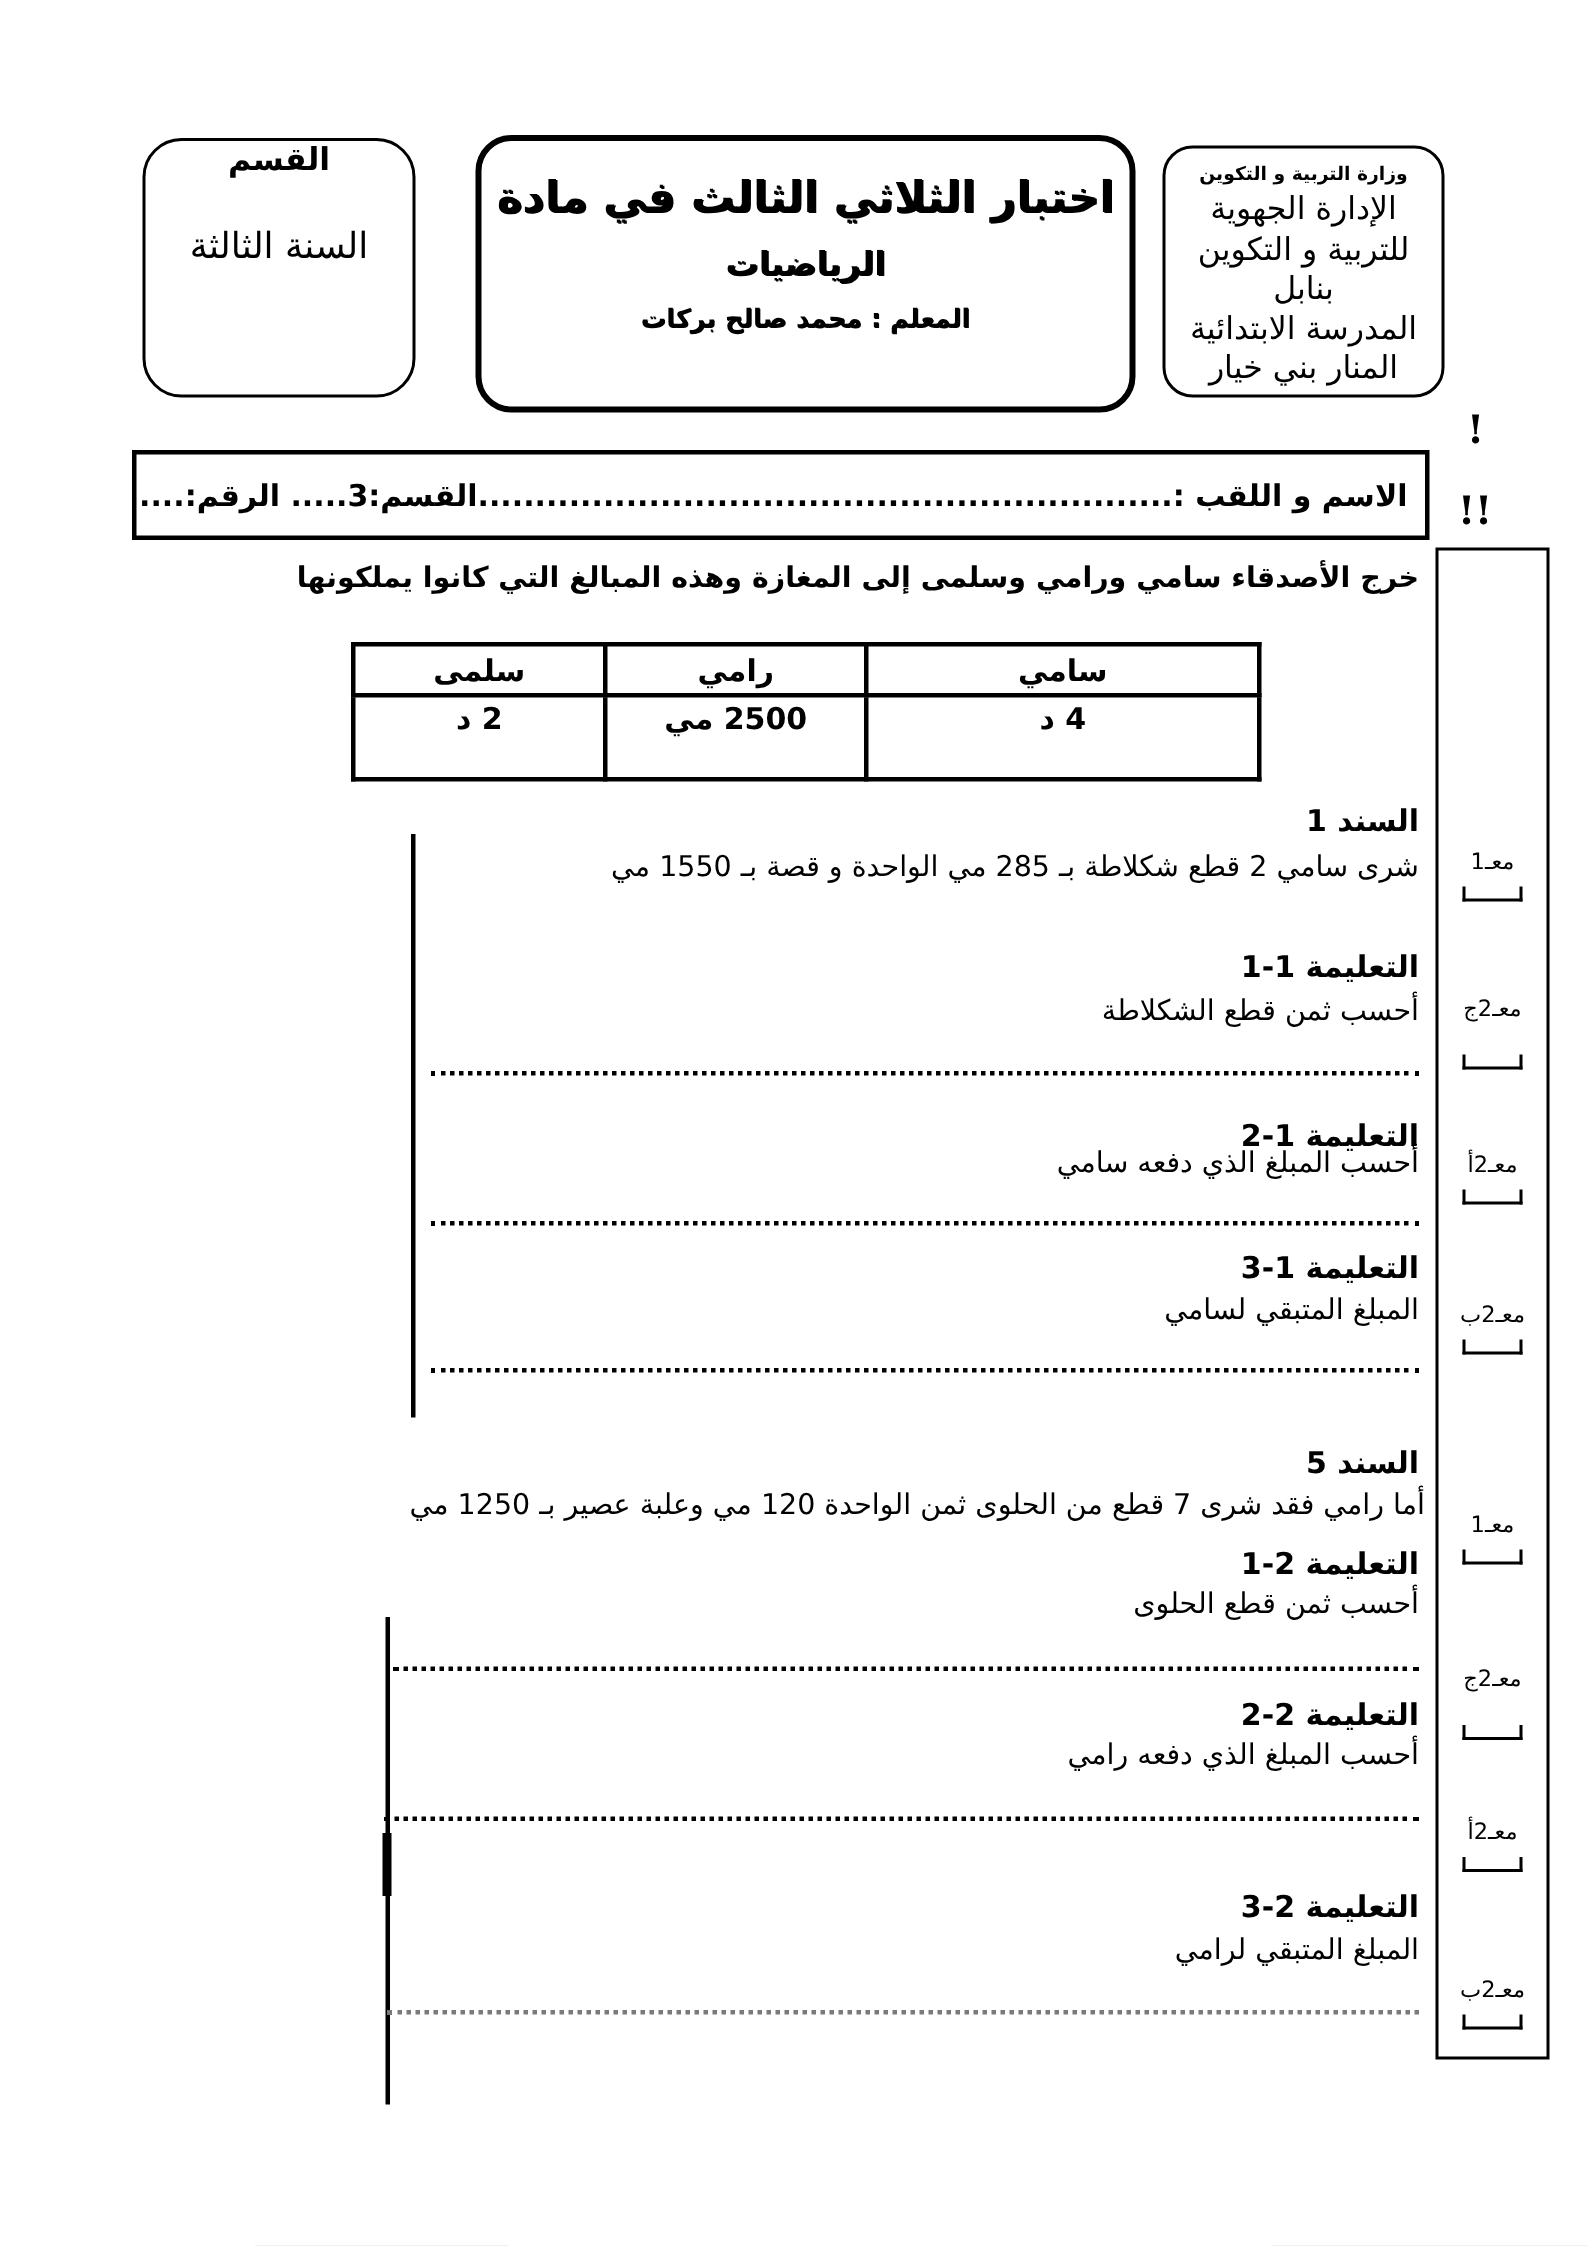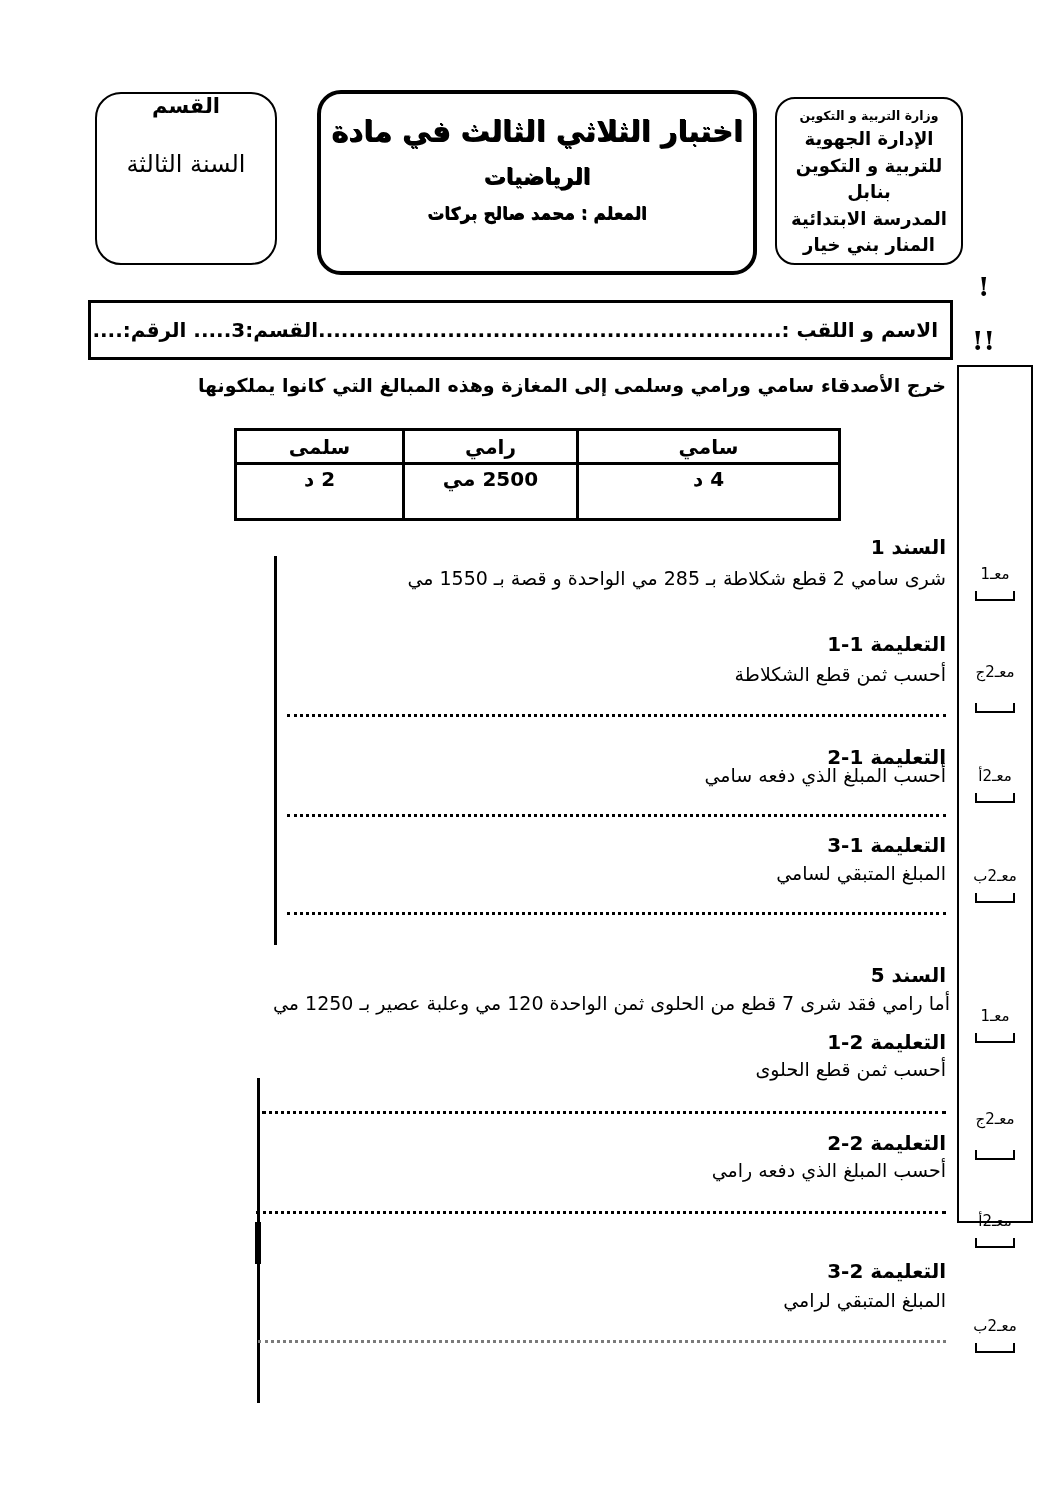--- a/index.html
+++ b/index.html
@@ -23,21 +23,21 @@
   .class-box .l1 { font-size: 21px; font-weight: bold; }
   .class-box .l2 { font-size: 24px; font-weight: normal; margin-top: 32px; }
 
   .title-box { left: 317px; top: 90px; width: 440px; height: 185px; border-width: 4px; border-radius: 24px; padding-top: 20px; }
   .title-box .t1 { font-size: 29px; font-weight: bold; text-shadow: 1px 1px 0 #000; letter-spacing: 1px; }
   .title-box .t2 { font-size: 22px; font-weight: bold; text-shadow: 1px 1px 0 #000; margin-top: 16px; letter-spacing: 1px; }
   .title-box .t3 { font-size: 17px; font-weight: bold; text-shadow: .5px .5px 0 #000; margin-top: 14px; }
 
   .ministry-box { left: 775px; top: 97px; width: 188px; height: 168px; border-radius: 20px; padding-top: 7px; }
   .ministry-box .m1 { font-size: 12.5px; font-weight: bold; line-height: 20px; }
-  .ministry-box .mx { font-size: 18px; font-weight: bold; line-height: 26.5px; }
+  .ministry-box .mx { font-size: 21px; font-weight: normal; line-height: 26.5px; }
 
   .excl { font-size: 26px; font-weight: bold; font-family: "DejaVu Serif", serif; }
 
   
   .name-box {
     left: 88px; top: 300px; width: 865px; height: 60px;
     border: 3px solid #000; background: #fff;
     display: flex; align-items: center;
     padding: 0 12px;
     font-size: 20px; font-weight: bold;
@@ -63,21 +63,21 @@
   .sec-body  { font-size: 19px; }
   .txt { right: 112px; white-space: nowrap; }
 
   .dotline  { border-bottom: 3px dotted #000; height: 0; }
   .dotline.faded { border-bottom-color: #7a7a7a; }
 
   .vline { background: #000; width: 3px; }
 
   
   .margin-box {
-    left: 957px; top: 365px; width: 76px; height: 858px;
+    left: 957px; top: 365px; width: 76px; height: 1008px;
     border: 2.5px solid #000; background: #fff;
   }
   .mark { position: absolute; left: 0; width: 100%; text-align: center; }
   .mark .mk-label { font-size: 15px; direction: rtl; }
   .mark .mk-bracket {
     width: 40px; height: 10px; margin: 8px auto 0 auto;
     border-left: 2px solid #000; border-right: 2px solid #000; border-bottom: 2px solid #000;
   }
   .mark.gap-lg .mk-bracket { margin-top: 22px; }
 </style>

